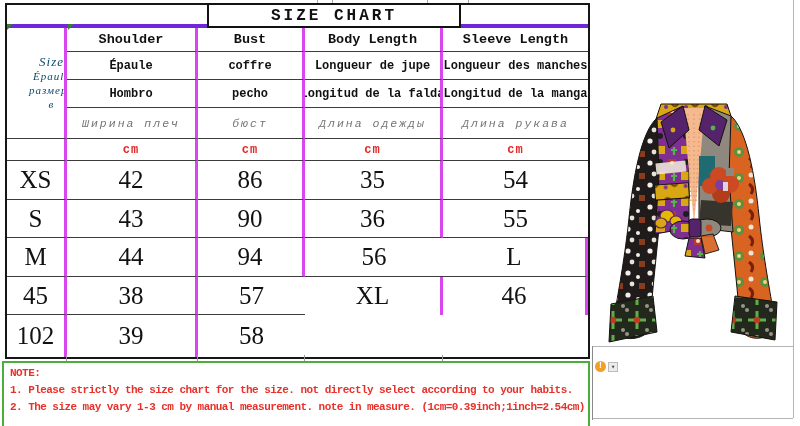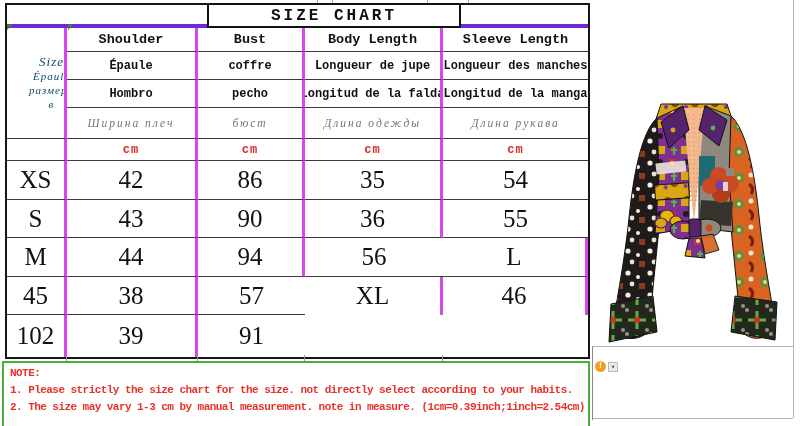--- a/index.html
+++ b/index.html
@@ -25,21 +25,21 @@
   .ncr{border-right:none;} .ncb{border-bottom:none;}
   .corner{grid-row:1/5;grid-column:1;flex-direction:column;white-space:normal;
           font-family:"Liberation Serif",serif;font-style:italic;color:#0c4a6e;padding-left:32px;}
   .corner .en{font-size:13px;letter-spacing:1px;}
   .corner .ru{font-size:11px;width:46px;text-align:center;word-break:break-all;
               letter-spacing:1px;line-height:1.25;}
   .hdr-en{font-weight:bold;font-size:13.5px;}
   .hdr-fr{font-weight:bold;font-size:12px;}
   .hdr-es{font-weight:bold;font-size:12px;}
   .hdr-ru{font-style:italic;color:#757575;font-size:11.5px;letter-spacing:2px;
-          font-family:Liberation Serif, serif;}
+          font-family:Liberation Mono, monospace;}
   .unit{color:#e02b2b;font-weight:bold;font-size:12px;letter-spacing:1px;}
   .sz,.val{font-family:"Liberation Serif",serif;font-size:25px;}
   .tri{position:absolute;width:0;height:0;border-top:6px solid #3a7d34;border-right:6px solid transparent;}
 
   
   .note{position:absolute;left:2px;top:361px;width:588px;height:76px;border:2px solid #4cae3a;
         background:#fff;box-sizing:border-box;color:#e8312a;font-weight:bold;
         font-size:11px;letter-spacing:-0.55px;line-height:17px;padding:2px 0 0 6px;}
   .stub{position:absolute;background:#999;width:1px;height:6px;top:355px;}
 
@@ -126,21 +126,21 @@
 
       <div class="cell sz">L</div>
       <div class="cell val">45</div>
       <div class="cell val">38</div>
       <div class="cell val ncr">57</div>
 
       <div class="cell sz ncb">XL</div>
       <div class="cell val ncb">46</div>
       <div class="cell val ncb">102</div>
       <div class="cell val ncb">39</div>
-      <div class="cell val ncr ncb">91</div>
+      <div class="cell val ncr ncb">58</div>
     </div>
   </div>
 
   <div class="stub" style="left:66px;"></div>
   <div class="stub" style="left:197px;"></div>
   <div class="stub" style="left:304px;"></div>
   <div class="stub" style="left:442px;"></div>
 
   <div class="note">
     <div>NOTE:</div>

